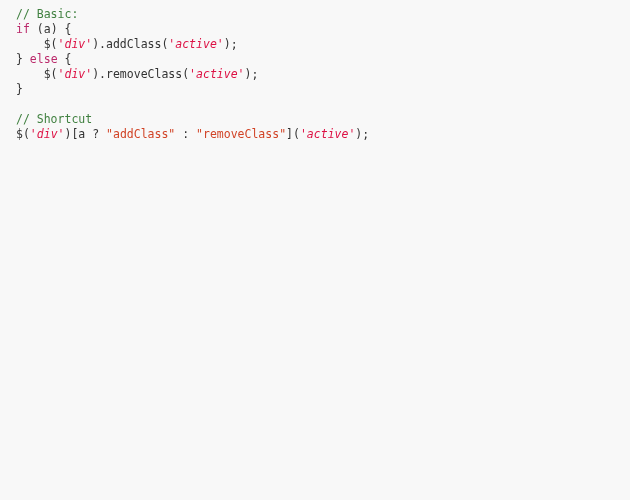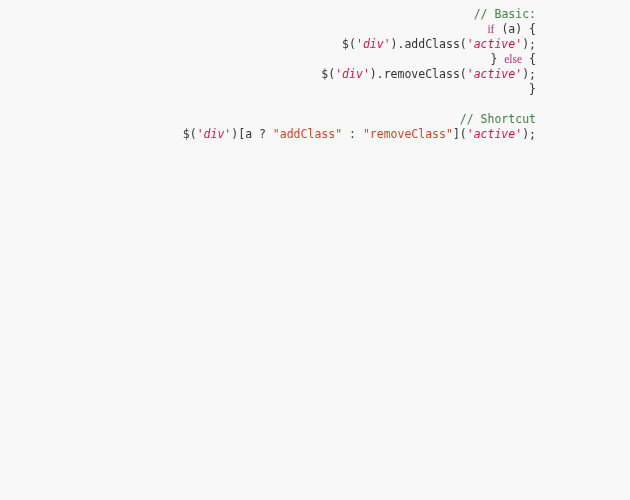--- a/index.html
+++ b/index.html
@@ -14,21 +14,20 @@
     overflow: hidden;
   }
 
   #code-viewer {
     width: 536px;
     height: 500px;
     background: #f8f8f8;
     box-sizing: border-box;
     padding: 7px 0 0 0;
     overflow: hidden;
-    text-align: right;
   }
 
   .code-block {
     margin: 0;
     padding: 0;
     font-family: "DejaVu Sans Mono", "Liberation Mono", monospace;
     font-size: 11.5px;
     line-height: 15px;
     color: #333333;
     white-space: pre;
@@ -39,21 +38,21 @@
     height: 15px;
     line-height: 15px;
     padding-left: 16px;
     white-space: pre;
     font-size: 11.5px;
     color: #333333;
   }
 
   
   .tok-comment { color: #408040; }
-  .tok-keyword { color: #bb2a6b; font-family: Liberation Serif, serif; }
+  .tok-keyword { color: #bb2a6b; }
   .tok-string  { color: #dd1144; font-style: italic; }
   .tok-dstring { color: #d14326; }
   .tok-plain   { color: #333333; }
 
   .blank-line { height: 15px; }
 </style>
 </head>
 <body>
 
 <div id="code-viewer">

